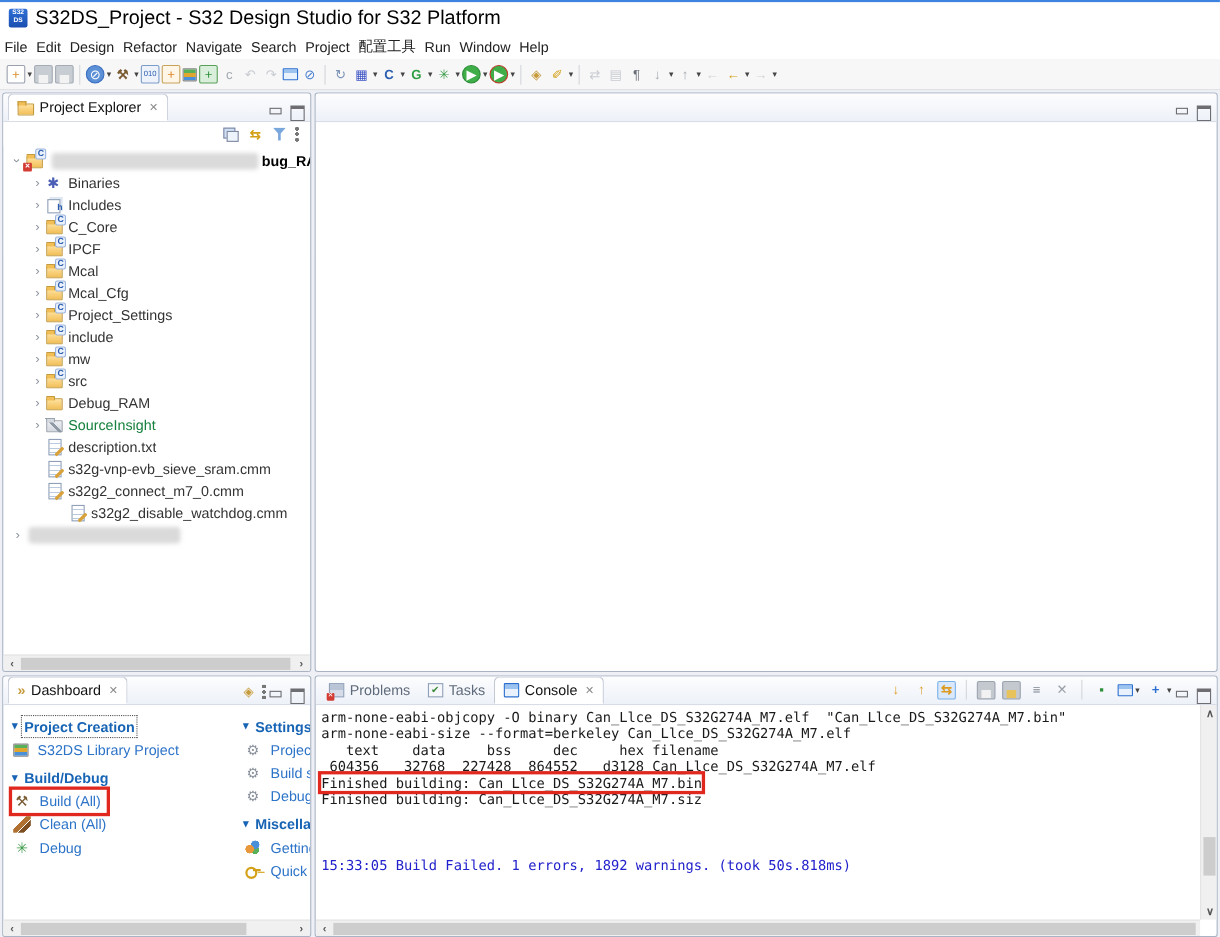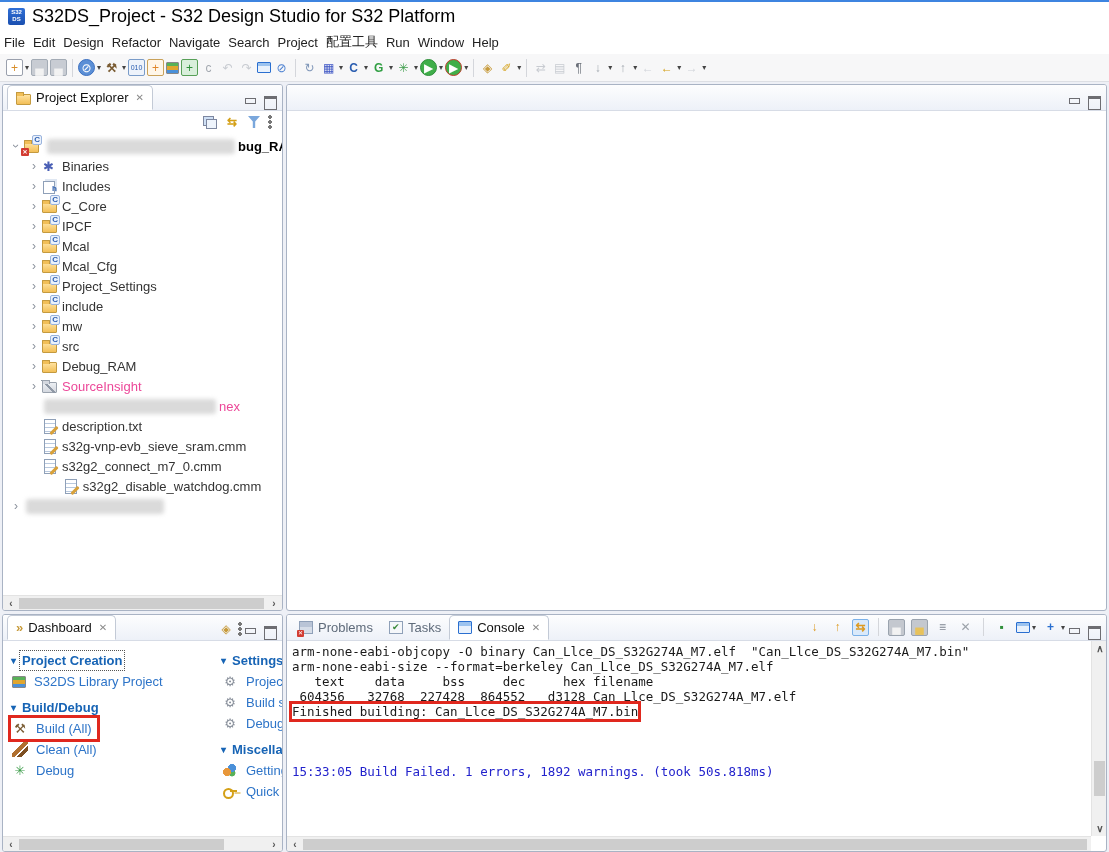--- a/index.html
+++ b/index.html
@@ -75,21 +75,21 @@
   .ti-binaries::before{content:"✱";position:absolute;left:2px;top:1px;color:#4a5fb5;font-size:13px}
   .ti-includes::before{content:"";position:absolute;left:2px;top:3px;width:10px;height:11px;background:#fff;
            border:1px solid #8fa0b8;box-shadow:2px -2px 0 0 #dfe7f2}
   .ti-includes::after{content:"h";position:absolute;right:1px;bottom:1px;font-weight:bold;font-size:8px;color:#2a5db0}
   .ti-file-script::before{content:"";position:absolute;left:3px;top:1px;width:10px;height:13px;
            background:repeating-linear-gradient(#fff 0 3px,#b9c9de 3px 4px);border:1px solid #8fa0b8}
   .ti-file-script::after{content:"";position:absolute;right:-1px;bottom:2px;width:10px;height:3px;background:#d8a13a;
            transform:rotate(-45deg);border-radius:1px}
   .tlabel{overflow:hidden}
   .tlabel.b{font-weight:bold;color:#000}
-  .tlabel.gray{color:#ec4899}
+  .tlabel.gray{color:#15803d}
   .redact{display:inline-block;height:15px;background:#dadada;filter:blur(2px);border-radius:3px;margin:0 3px;flex:none}
   
   .hscroll{position:absolute;left:0;right:0;bottom:0;height:15px;background:#f0f0f0;border-top:1px solid #e3e3e3}
   .hthumb{position:absolute;top:2px;height:11px;background:#cdcdcd}
   .sarrow{position:absolute;top:0;width:16px;height:15px;color:#555;font-size:10px;font-weight:bold;
           display:flex;align-items:center;justify-content:center}
   .vscroll{position:absolute;right:0;width:15px;background:#f0f0f0;border-left:1px solid #e3e3e3}
   .vthumb{position:absolute;left:2px;width:11px;background:#cdcdcd}
   
   .dbody{position:relative;height:196px;overflow:hidden;font-size:13px}
@@ -367,25 +367,20 @@
       </div>
       <div class="trow" style="padding-left: 24px;">
         <span class="chev">›</span>
         <span class="ti ti-folder-excluded">
           <i class="badge-slash"></i>
         </span>
         <span class="tlabel gray">SourceInsight</span>
       </div>
       <div class="trow" style="padding-left: 24px;">
         <span class="chev none">›</span>
-        <span class="redact" style="width: 172px;"></span>
-        <span class="tlabel gray">nex</span>
-      </div>
-      <div class="trow" style="padding-left: 24px;">
-        <span class="chev none">›</span>
         <span class="ti ti-file-script"></span>
         <span class="tlabel">description.txt</span>
       </div>
       <div class="trow" style="padding-left: 24px;">
         <span class="chev none">›</span>
         <span class="ti ti-file-script"></span>
         <span class="tlabel">s32g-vnp-evb_sieve_sram.cmm</span>
       </div>
       <div class="trow" style="padding-left: 24px;">
         <span class="chev none">›</span>
@@ -559,20 +554,21 @@
       <span class="wbtn wbtn-min"></span>
       <span class="wbtn wbtn-max"></span>
     </div>
   </div>
   <div class="cbody" id="console-body">
       <div class="cline"><span>arm-none-eabi-objcopy -O binary Can_Llce_DS_S32G274A_M7.elf  "Can_Llce_DS_S32G274A_M7.bin"</span></div>
       <div class="cline"><span>arm-none-eabi-size --format=berkeley Can_Llce_DS_S32G274A_M7.elf</span></div>
       <div class="cline"><span>   text    data     bss     dec     hex filename</span></div>
       <div class="cline"><span> 604356   32768  227428  864552   d3128 Can_Llce_DS_S32G274A_M7.elf</span></div>
       <div class="cline"><span class="hl">Finished building: Can_Llce_DS_S32G274A_M7.bin</span></div>
+      <div class="cline"><span>Finished building: Can_Llce_DS_S32G274A_M7.siz</span></div>
       <div class="cline"><span></span></div>
       <div class="cline"><span></span></div>
       <div class="cline"><span></span></div>
       <div class="cline"><span style="color: rgb(34, 34, 204);">15:33:05 Build Failed. 1 errors, 1892 warnings. (took 50s.818ms)</span></div>
     </div>
   <div class="vscroll" style="top:26px;bottom:15px">
     <span class="sarrow" style="left:0;top:0">∧</span>
     <div class="vthumb" style="bottom:40px;height:35px"></div>
     <span class="sarrow" style="left:0;top:auto;bottom:0">∨</span>
   </div>

